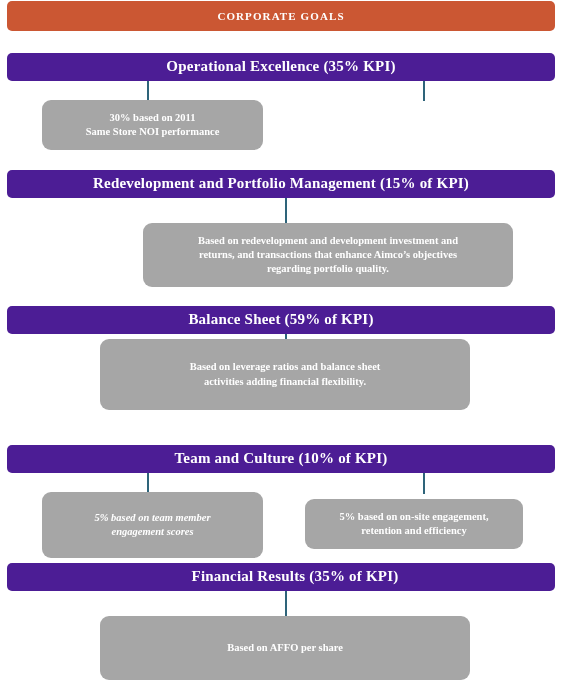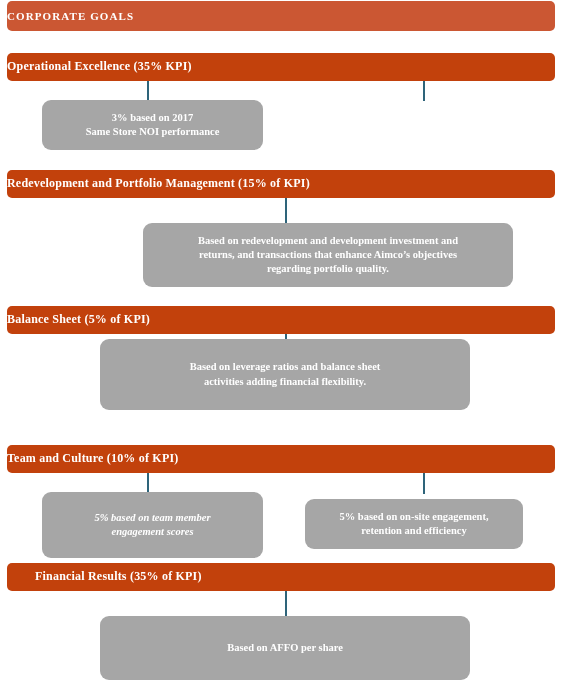--- a/index.html
+++ b/index.html
@@ -21,36 +21,37 @@
 
   
   .bar {
     position: absolute;
     left: 7px;
     width: 548px;
     box-sizing: border-box;
     border-radius: 5px;
     display: flex;
     align-items: center;
+    justify-content: center;
     color: #ffffff;
     font-weight: bold;
     letter-spacing: 0.2px;
     text-align: center;
     line-height: 1.15;
   }
 
   .bar.root {
     background: #cb5733;
     font-size: 11px;
     letter-spacing: 1.1px;
   }
 
   .bar.category {
-    background: #c2410c;
-    font-size: 12px;
+    background: #4c1d95;
+    font-size: 15px;
   }
 
   
   .leaf {
     position: absolute;
     box-sizing: border-box;
     background: #a6a6a6;
     border-radius: 9px;
     display: flex;
     align-items: center;
@@ -85,39 +86,39 @@
   </div>
 
   <div class="bar category" style="top:53px; height:28px;">
     <span>Operational Excellence (35% KPI)</span>
   </div>
 
   <div class="connector" style="left:147px; top:81px; height:20px;"></div>
   <div class="connector" style="left:423px; top:81px; height:20px;"></div>
 
   <div class="leaf" style="left:42px; top:100px; width:221px; height:50px;">
-    <span class="leaf-text">3% based on 2017
+    <span class="leaf-text">30% based on 2011
 Same Store NOI performance</span>
   </div>
 
 
   <div class="bar category" style="top:170px; height:28px;">
     <span>Redevelopment and Portfolio Management (15% of KPI)</span>
   </div>
 
   <div class="connector" style="left:285px; top:198px; height:26px;"></div>
 
   <div class="leaf" style="left:100px; top:223px; width:370px; height:64px;margin-left:43px;">
     <span class="leaf-text">Based on redevelopment and development investment and
 returns, and transactions that enhance Aimco’s objectives
 regarding portfolio quality.</span>
   </div>
 
   <div class="bar category" style="top:306px; height:28px;">
-    <span>Balance Sheet (5% of KPI)</span>
+    <span>Balance Sheet (59% of KPI)</span>
   </div>
 
   <div class="connector" style="left:285px; top:334px; height:22px;"></div>
 
   <div class="leaf" style="left:100px; top:339px; width:370px; height:71px;">
     <span class="leaf-text">Based on leverage ratios and balance sheet
 activities adding financial flexibility.</span>
   </div>
 
   <div class="bar category" style="top:445px; height:28px;">

